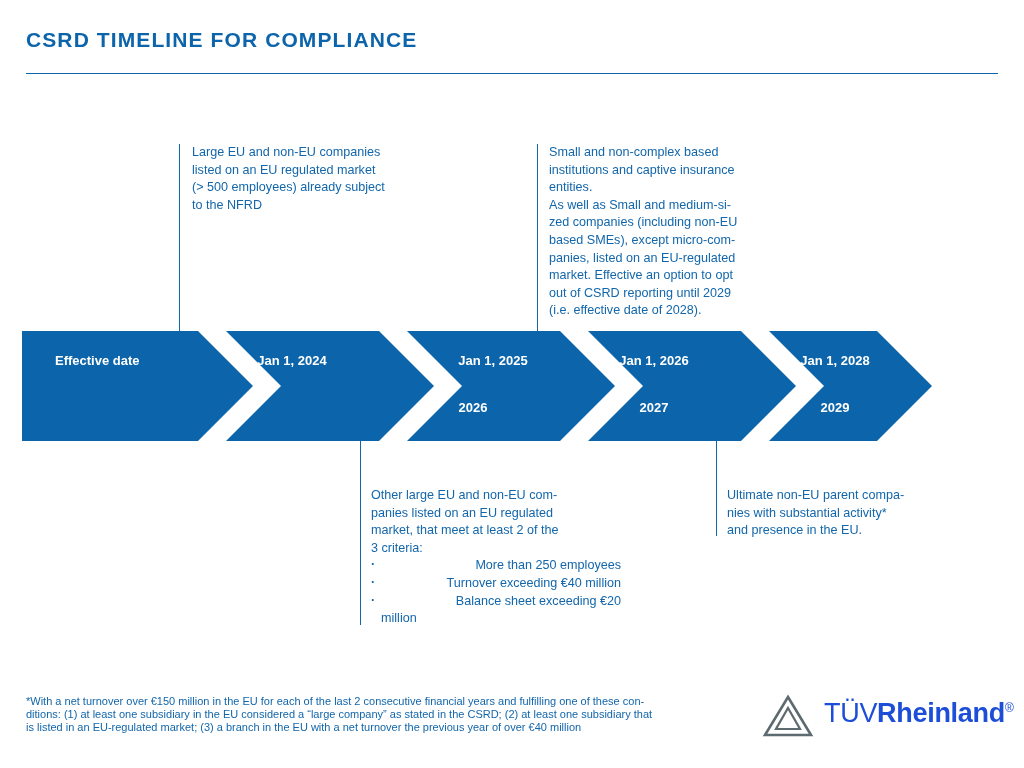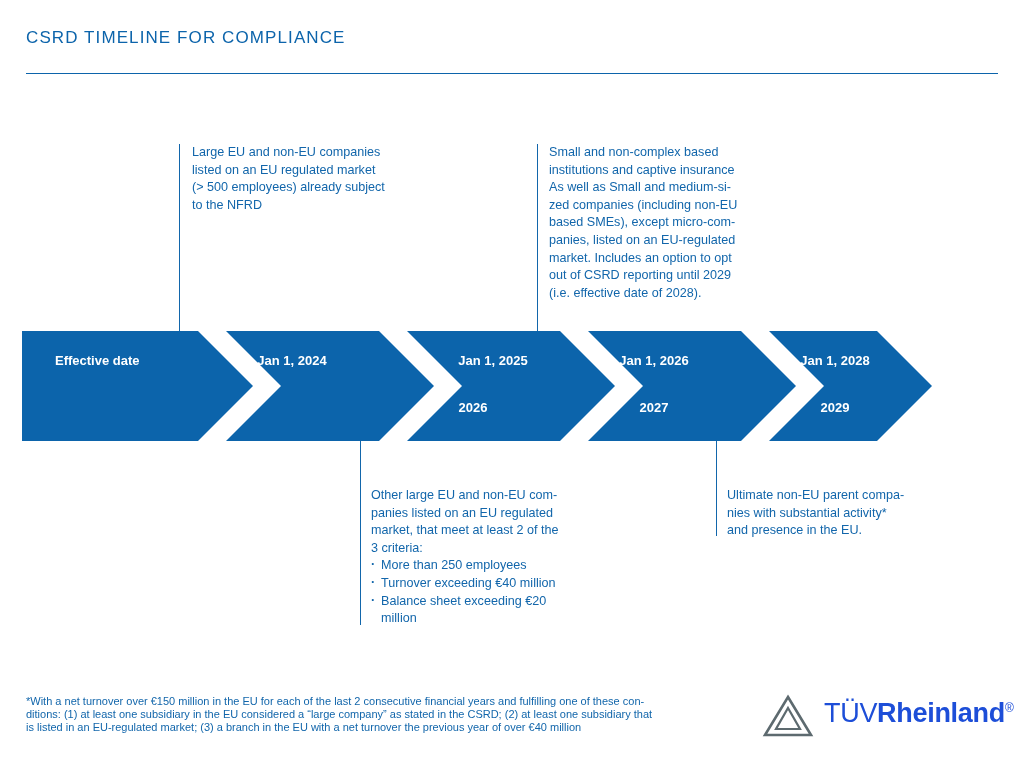--- a/index.html
+++ b/index.html
@@ -19,22 +19,22 @@
     position: relative;
     width: 1024px;
     height: 768px;
   }
 
   
   .title {
     position: absolute;
     left: 26px;
     top: 28px;
-    font-size: 17px;
-    font-weight: normal;
+    font-size: 21px;
+    font-weight: bold;
     letter-spacing: 1.1px;
     color: #0c64ab;
     text-align: center;
   }
   .title-rule {
     position: absolute;
     left: 26px;
     top: 73px;
     width: 972px;
     height: 1px;
@@ -97,20 +97,21 @@
     color: #1266ab;
   }
   .callout .bullet-list {
     margin: 0;
     padding: 0;
     list-style: none;
   }
   .callout .bullet-list li {
     padding-left: 10px;
     position: relative;
+    text-align: right;
   }
   .callout .bullet-list li:before {
     content: "\00B7";
     position: absolute;
     left: 0;
     top: -1px;
     font-weight: bold;
   }
   .indent {
     padding-left: 10px;
@@ -170,25 +171,26 @@
   <div class="callout" style="left:192px; top:144px; width:250px;">
     <div>Large EU and non-EU companies</div>
     <div>listed on an EU regulated market</div>
     <div>(&gt; 500 employees) already subject</div>
     <div>to the NFRD</div>
   </div>
 
   <div class="callout" style="left:549px; top:144px; width:250px;">
     <div>Small and non-complex based</div>
     <div>institutions and captive insurance</div>
+    <div>entities.</div>
     <div>As well as Small and medium-si-</div>
     <div>zed companies (including non-EU</div>
     <div>based SMEs), except micro-com-</div>
     <div>panies, listed on an EU-regulated</div>
-    <div>market. Includes an option to opt</div>
+    <div>market. Effective an option to opt</div>
     <div>out of CSRD reporting until 2029</div>
     <div>(i.e. effective date of 2028).</div>
   </div>
 
   <div class="band">
     <svg class="band-bg" viewBox="0 0 910 110" preserveAspectRatio="none">
       <path d="M0,0 L855,0 L910,55 L855,110 L0,110 Z" fill="#0c64ab"></path>
       <path d="M176,0 L204,0 L259,55 L204,110 L176,110 L231,55 Z" fill="#ffffff"></path>
       <path d="M357,0 L385,0 L440,55 L385,110 L357,110 L412,55 Z" fill="#ffffff"></path>
       <path d="M538,0 L566,0 L621,55 L566,110 L538,110 L593,55 Z" fill="#ffffff"></path>

